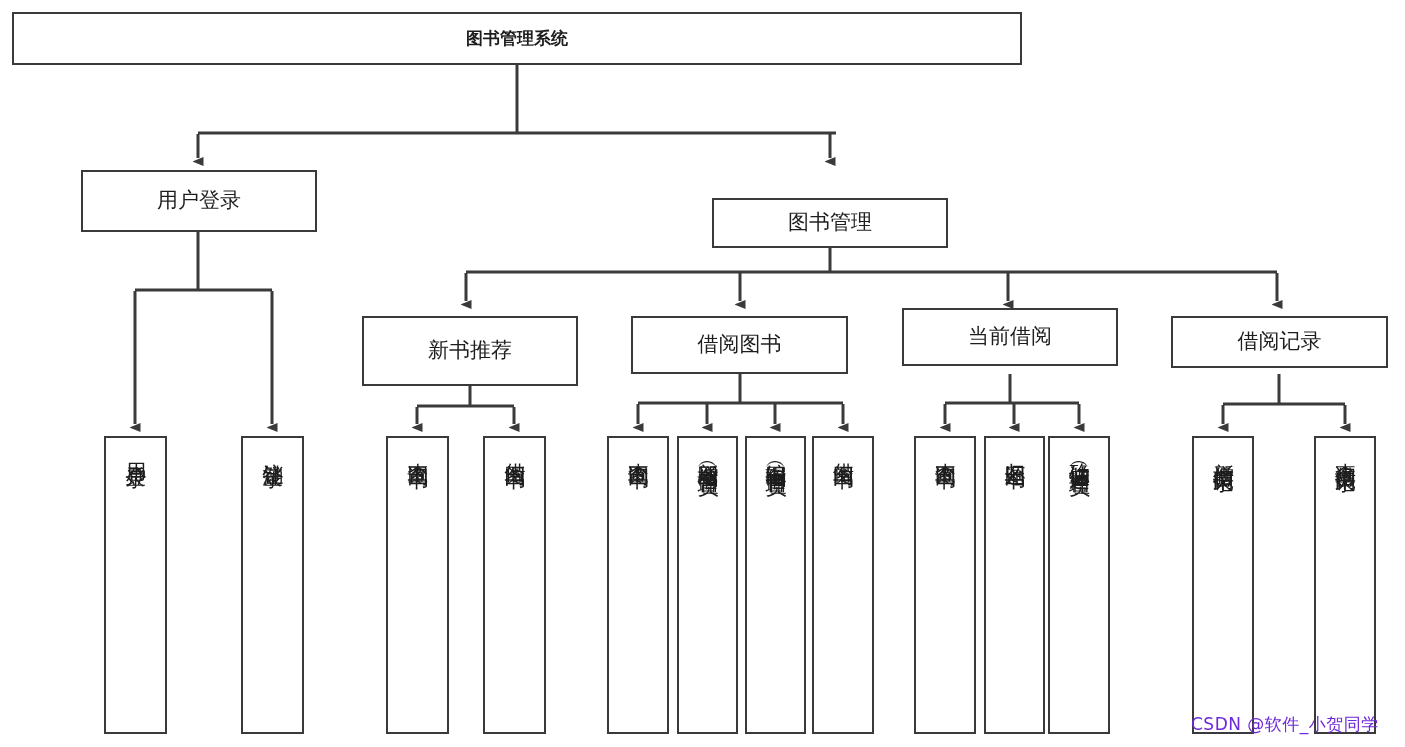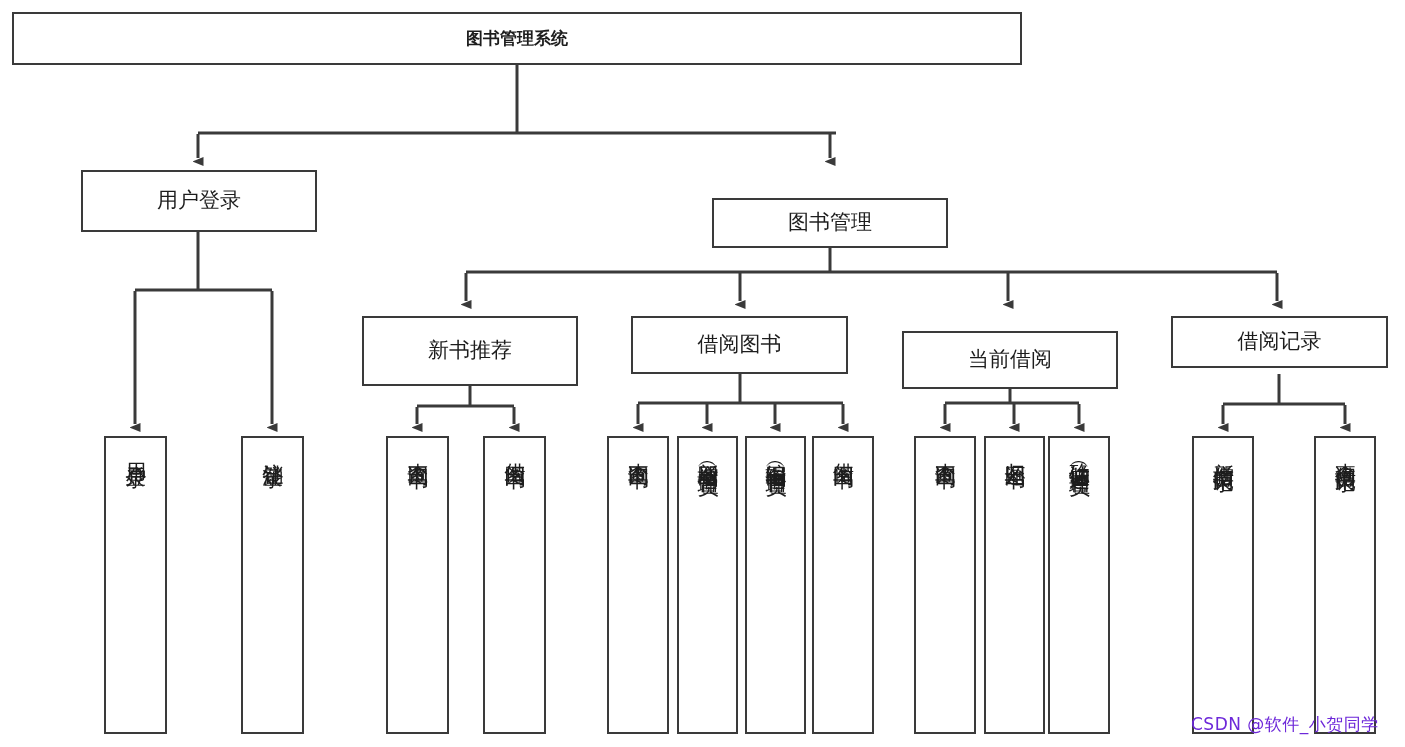--- a/index.html
+++ b/index.html
@@ -134,21 +134,21 @@
   <div class="node lvl2" style="left:712px; top:170px; width:236px; height:50px;margin-top:28px;">
     <span class="lbl">图书管理</span>
   </div>
 
   <div class="node lvl3" style="left:362px; top:316px; width:216px; height:70px;">
     <span class="lbl">新书推荐</span>
   </div>
   <div class="node lvl3" style="left:631px; top:316px; width:217px; height:58px;">
     <span class="lbl">借阅图书</span>
   </div>
-  <div class="node lvl3" style="left:902px; top:331px; width:216px; height:58px;">
+  <div class="node lvl3" style="left:902px; top:308px; width:216px; height:58px;">
     <span class="lbl">当前借阅</span>
   </div>
   <div class="node lvl3" style="left:1171px; top:316px; width:217px; height:52px;">
     <span class="lbl">借阅记录</span>
   </div>
 
   <div class="node leaf" style="left:104px; top:436px; width:63px; height:298px;">
     <span class="lbl">用户登录</span>
   </div>
   <div class="node leaf" style="left:241px; top:436px; width:63px; height:298px;">

